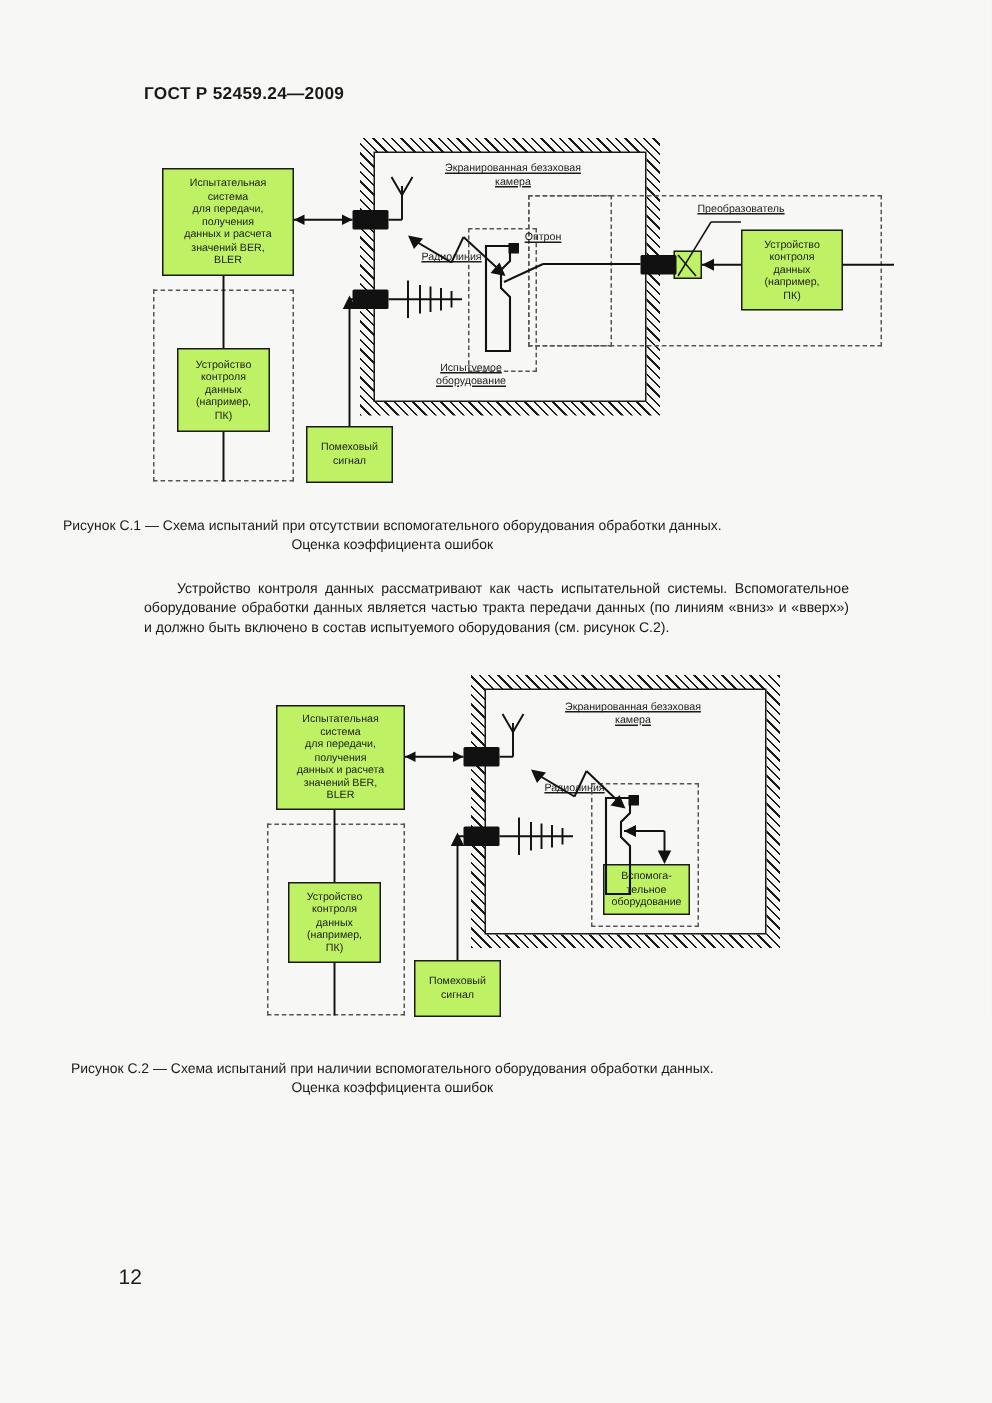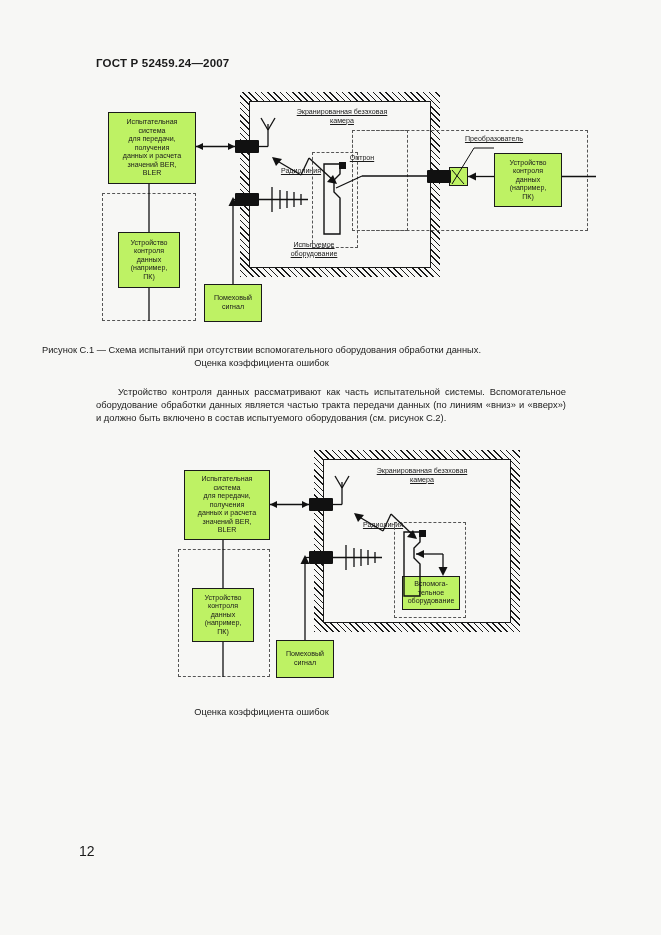--- a/index.html
+++ b/index.html
@@ -115,21 +115,21 @@
     position: absolute;
     left: 0; top: 0;
     overflow: visible;
   }
 </style>
 </head>
 <body>
 
 <div class="page">
 
-  <div class="doc-header">ГОСТ Р 52459.24—2007</div>
+  <div class="doc-header">ГОСТ Р 52459.24—2009</div>
 
   <div class="figure" id="figure-1">
 
     <div class="chamber" style="left:144px; top:0px; width:200px; height:185px;"></div>
     <div class="chamber-inner-line" style="left:153px; top:9px; width:182px; height:167px;"></div>
 
     <div class="label" style="left:166px; top:16px; width:160px;">Экранированная безэховая
 камера</div>
 
     <div class="label" style="left:162px; top:75px; width:86px;">Радиолиния</div>
@@ -306,18 +306,19 @@
       <rect x="251" y="82" width="7" height="7" fill="#111"></rect>
 
       <line x1="248" y1="106" x2="275" y2="106" stroke="#111" stroke-width="1.3"></line>
       <polygon points="248,106 256,102 256,110" fill="#111"></polygon>
       <line x1="275" y1="106" x2="275" y2="122" stroke="#111" stroke-width="1.3"></line>
       <polygon points="275,128 270.5,119 279.5,119" fill="#111"></polygon>
     </svg>
   </div>
 
   <div class="fig-caption" id="caption-2">
+    <div>Рисунок С.2 — Схема испытаний при наличии вспомогательного оборудования обработки данных.</div>
     <div>Оценка коэффициента ошибок</div>
   </div>
 
   <div class="page-number">12</div>
 
 </div>
 
 </body></html>

